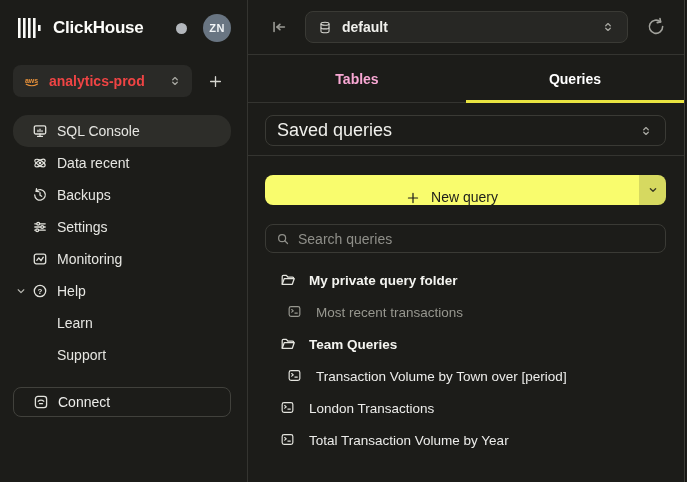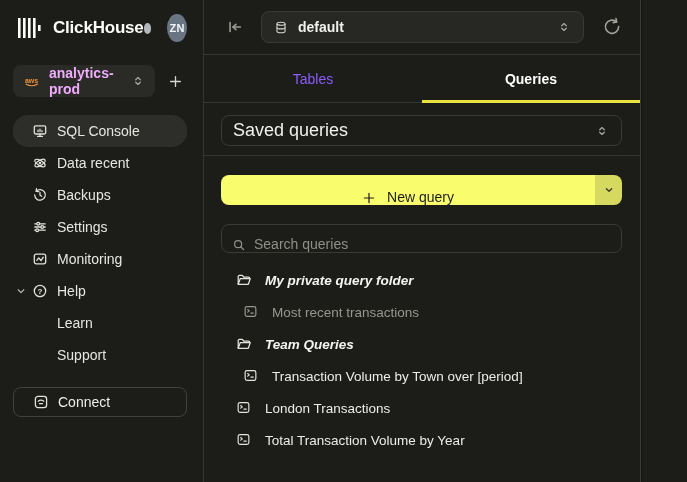--- a/index.html
+++ b/index.html
@@ -1,31 +1,31 @@
 <!DOCTYPE html>
 <html><head>
 <meta charset="utf-8">
 <style>
   * { margin:0; padding:0; box-sizing:border-box; }
   html,body { background:#101010; }
   body { font-family:"Liberation Sans","DejaVu Sans",sans-serif; }
   .app { width:687px; height:482px; background:#1c1c19; display:flex; overflow:hidden; position:relative; color:#e9e9e4; }
 
   
-  .sidebar { width:204px; border-right:1px solid #343430; display:flex; flex-direction:column; padding:0 16px 0 13px; flex-shrink:0; }
+  .sidebar { width:248px; border-right:1px solid #343430; display:flex; flex-direction:column; padding:0 16px 0 13px; flex-shrink:0; }
   .sb-header { margin-top:12px; height:32px; display:flex; align-items:center; }
   .logo { display:flex; align-items:center; margin-left:4px; }
   .app-title { margin-left:9px; font-size:17px; font-weight:700; color:#fbfbf8; letter-spacing:-0.2px; }
   .sb-header .spacer { flex:1; }
   .notif-dot { width:11px; height:11px; border-radius:50%; background:#b3b7bc; margin-right:16px; }
   .avatar { width:28px; height:28px; border-radius:50%; background:#697582; color:#f2f5f7; font-size:11px; font-weight:700; display:flex; align-items:center; justify-content:center; letter-spacing:0.3px; }
 
   .service-row { margin-top:21px; display:flex; align-items:center; }
   .service-select { width:184px; height:32px; background:#2a2a27; border-radius:8px; display:flex; align-items:center; padding:0 10px; cursor:pointer; }
-  .service-select .label { margin-left:8px; font-size:14px; font-weight:600; color:#f0abfc; }
+  .service-select .label { margin-left:8px; font-size:14px; font-weight:600; color:#ef4444; }
   .service-select .chev { margin-left:auto; color:#a6a6a0; display:flex; }
   .add-service { margin-left:8px; width:32px; height:32px; border-radius:8px; display:flex; align-items:center; justify-content:center; color:#d6d6d0; cursor:pointer; }
 
   .nav { margin-top:18px; display:flex; flex-direction:column; }
   .nav-item { height:32px; border-radius:15px; display:flex; align-items:center; padding-left:19px; font-size:14px; color:#e6e6e2; cursor:pointer; position:relative; }
   .nav-item.active { background:#2d2d29; }
   .nav-item .nicon { width:16px; height:16px; margin-right:9px; color:#e2e2dc; flex-shrink:0; display:flex; }
   .nav-item .expander { position:absolute; left:3px; top:11px; color:#b9b9b3; display:flex; }
   .nav-sub { height:32px; display:flex; align-items:center; padding-left:44px; font-size:14px; color:#e6e6e2; cursor:pointer; }
 
@@ -38,46 +38,46 @@
   .main { width:436px; display:flex; flex-direction:column; flex-shrink:0; }
   .topbar { height:55px; border-bottom:1px solid #343430; display:flex; align-items:center; flex-shrink:0; }
   .collapse-btn { margin-left:22px; width:18px; height:18px; color:#9c9c96; display:flex; cursor:pointer; }
   .db-select { margin-left:17px; width:323px; height:32px; background:#272724; border:1px solid #3a3a35; border-radius:8px; display:flex; align-items:center; padding:0 12px; cursor:pointer; }
   .db-select .dbicon { color:#dcdcd6; display:flex; }
   .db-select .label { margin-left:10px; font-size:14px; font-weight:600; color:#f0f0ec; }
   .db-select .chev { margin-left:auto; color:#a6a6a0; display:flex; }
   .refresh-btn { margin-left:auto; margin-right:18px; width:20px; height:20px; color:#a2a29c; display:flex; cursor:pointer; }
 
   .tabs { height:48px; border-bottom:1px solid #343430; display:flex; flex-shrink:0; }
-  .tab { flex:1; display:flex; align-items:center; justify-content:center; font-size:14px; color:#8b5cf6; cursor:pointer; position:relative; }
+  .tab { flex:1; display:flex; align-items:center; justify-content:center; font-size:14px; color:#f9a8d4; cursor:pointer; position:relative;font-weight:bold; }
   .tab.active { color:#ffffff; font-weight:600; }
   .tab.active .underline { position:absolute; bottom:-1px; left:0; right:0; height:3px; background:#e9e441; }
 
   .saved-section { padding:12px 18px 9px 17px; border-bottom:1px solid #343430; flex-shrink:0; }
   .saved-select { height:31px; border:1px solid #3a3a35; border-radius:8px; display:flex; align-items:center; padding:0 12px 0 11px; cursor:pointer; }
   .saved-select .label { font-size:18px; color:#f0f0ec; }
   .saved-select .chev { margin-left:auto; color:#a6a6a0; display:flex; }
 
   .query-area { padding:19px 18px 0 17px; display:flex; flex-direction:column; }
   .newq-btn { height:30px; display:flex; cursor:pointer; }
   .newq-main { flex:1; background:#f9fc6d; border-radius:8px 0 0 8px; display:flex; align-items:flex-end; justify-content:center; color:#1d1d1a; }
   .newq-main .label { font-size:14px; font-weight:500; margin-left:11px; }
   .newq-caret { width:27px; background:#d6d960; border-radius:0 8px 8px 0; display:flex; align-items:center; justify-content:center; color:#3a3a22; }
 
-  .search-box { margin-top:19px; height:29px; border:1px solid #3a3a35; border-radius:8px; display:flex; align-items:flex-end; padding:0 10px; }
+  .search-box { margin-top:19px; height:29px; border:1px solid #3a3a35; border-radius:8px; display:flex; align-items:center; padding:0 10px; }
   .search-box .sicon { color:#8f8f89; display:flex; flex-shrink:0; }
   .search-box input { margin-left:8px; flex:1; background:transparent; border:none; outline:none; font-size:14px; color:#e9e9e4; font-family:inherit; }
   .search-box input::placeholder { color:#8f8f89; }
 
   .qlist { margin-top:11px; display:flex; flex-direction:column; }
   .qrow { height:32px; display:flex; align-items:center; padding-left:15px; cursor:pointer; }
   .qrow.indent1 { padding-left:22px; }
   .qrow .qicon { width:16px; height:16px; margin-right:13px; color:#e4e4de; flex-shrink:0; display:flex; }
   .qrow .label { font-size:13.5px; color:#ececе8; color:#ececea; }
-  .qrow.folder .label { font-weight:700; color:#f4f4f0;font-style:italic; }
+  .qrow.folder .label { font-weight:700; color:#f4f4f0; }
   .qrow.dimmed .label, .qrow.dimmed .qicon { color:#97978f; }
 
   .right-edge { width:2px; background:#151512; border-left:1px solid #3c3c37; flex-shrink:0; }
 
   svg { display:block; }
 </style>
 </head>
 <body>
 
 <div class="app">

